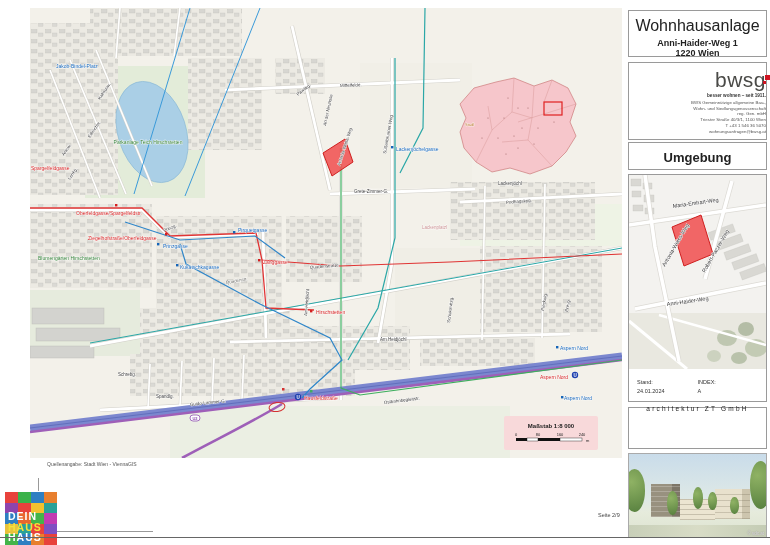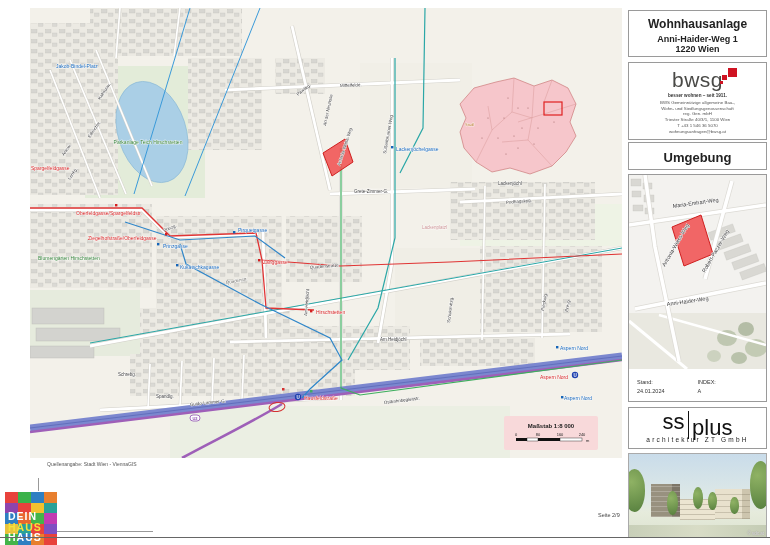--- a/index.html
+++ b/index.html
@@ -2,24 +2,24 @@
 <html><head>
 <meta charset="utf-8">
 <style>
   html,body{margin:0;padding:0;}
   body{width:770px;height:545px;position:relative;background:#ffffff;
        font-family:"Liberation Sans",sans-serif;overflow:hidden;color:#222;}
   .abs{position:absolute;}
   
   .sbox{position:absolute;left:628px;width:139px;border:1px solid #9a9a9a;background:#fff;box-sizing:border-box;}
   .title-box{top:10px;height:47px;text-align:center;padding-top:6px;}
-  .title-box .t1{font-size:12px;font-weight:bold;}
+  .title-box .t1{font-size:16px;font-weight:normal;}
   .title-box .t2{font-size:9px;font-weight:bold;margin-top:3px;}
   .title-box .t3{font-size:9px;font-weight:bold;margin-top:0;}
-  .bwsg-box{top:62px;height:78px;text-align:center;padding-top:4px;}
+  .bwsg-box{top:62px;height:78px;text-align:right;padding-top:4px;}
   .bwsg-logo{position:relative;display:inline-block;height:24px;margin-top:1px;}
   .bwsg-word{font-size:21px;color:#4a4a47;letter-spacing:.5px;}
   .bwsg-sq{position:absolute;background:#cf1322;}
   .sq1{width:9px;height:9px;right:-14px;top:0px;}
   .sq2{width:5px;height:5px;right:-4px;top:7px;}
   .sq3{width:3px;height:3px;right:0px;top:13px;}
   .bwsg-tagline{font-size:4.6px;font-weight:bold;color:#333;margin-top:1px;}
   .bwsg-addr{font-size:4.4px;color:#555;line-height:1.3;margin-top:2px;}
   .umg-title-box{top:142px;height:28px;text-align:center;}
   .umg-title{font-size:13px;font-weight:bold;margin-top:7px;}
@@ -409,25 +409,20 @@
       <div>24.01.2024</div>
     </div>
     <div class="col">
       <div>INDEX:</div>
       <div>A</div>
     </div>
   </div>
 </div>
 
 <div class="sbox ss-box">
-  <div class="ss-logo">
-    <span class="ss-left">ss</span>
-    <span class="ss-bar"></span>
-    <span class="ss-right">plus</span>
-  </div>
   <div class="ss-sub">architektur ZT GmbH</div>
 </div>
 
 <div class="sbox render-box">
   <div class="rb tree tr1"></div>
   <div class="rb bld1"></div>
   <div class="rb bld2"></div>
   <div class="rb bld3"></div>
   <div class="rb ground"></div>
   <div class="rb tree tr2"></div>

